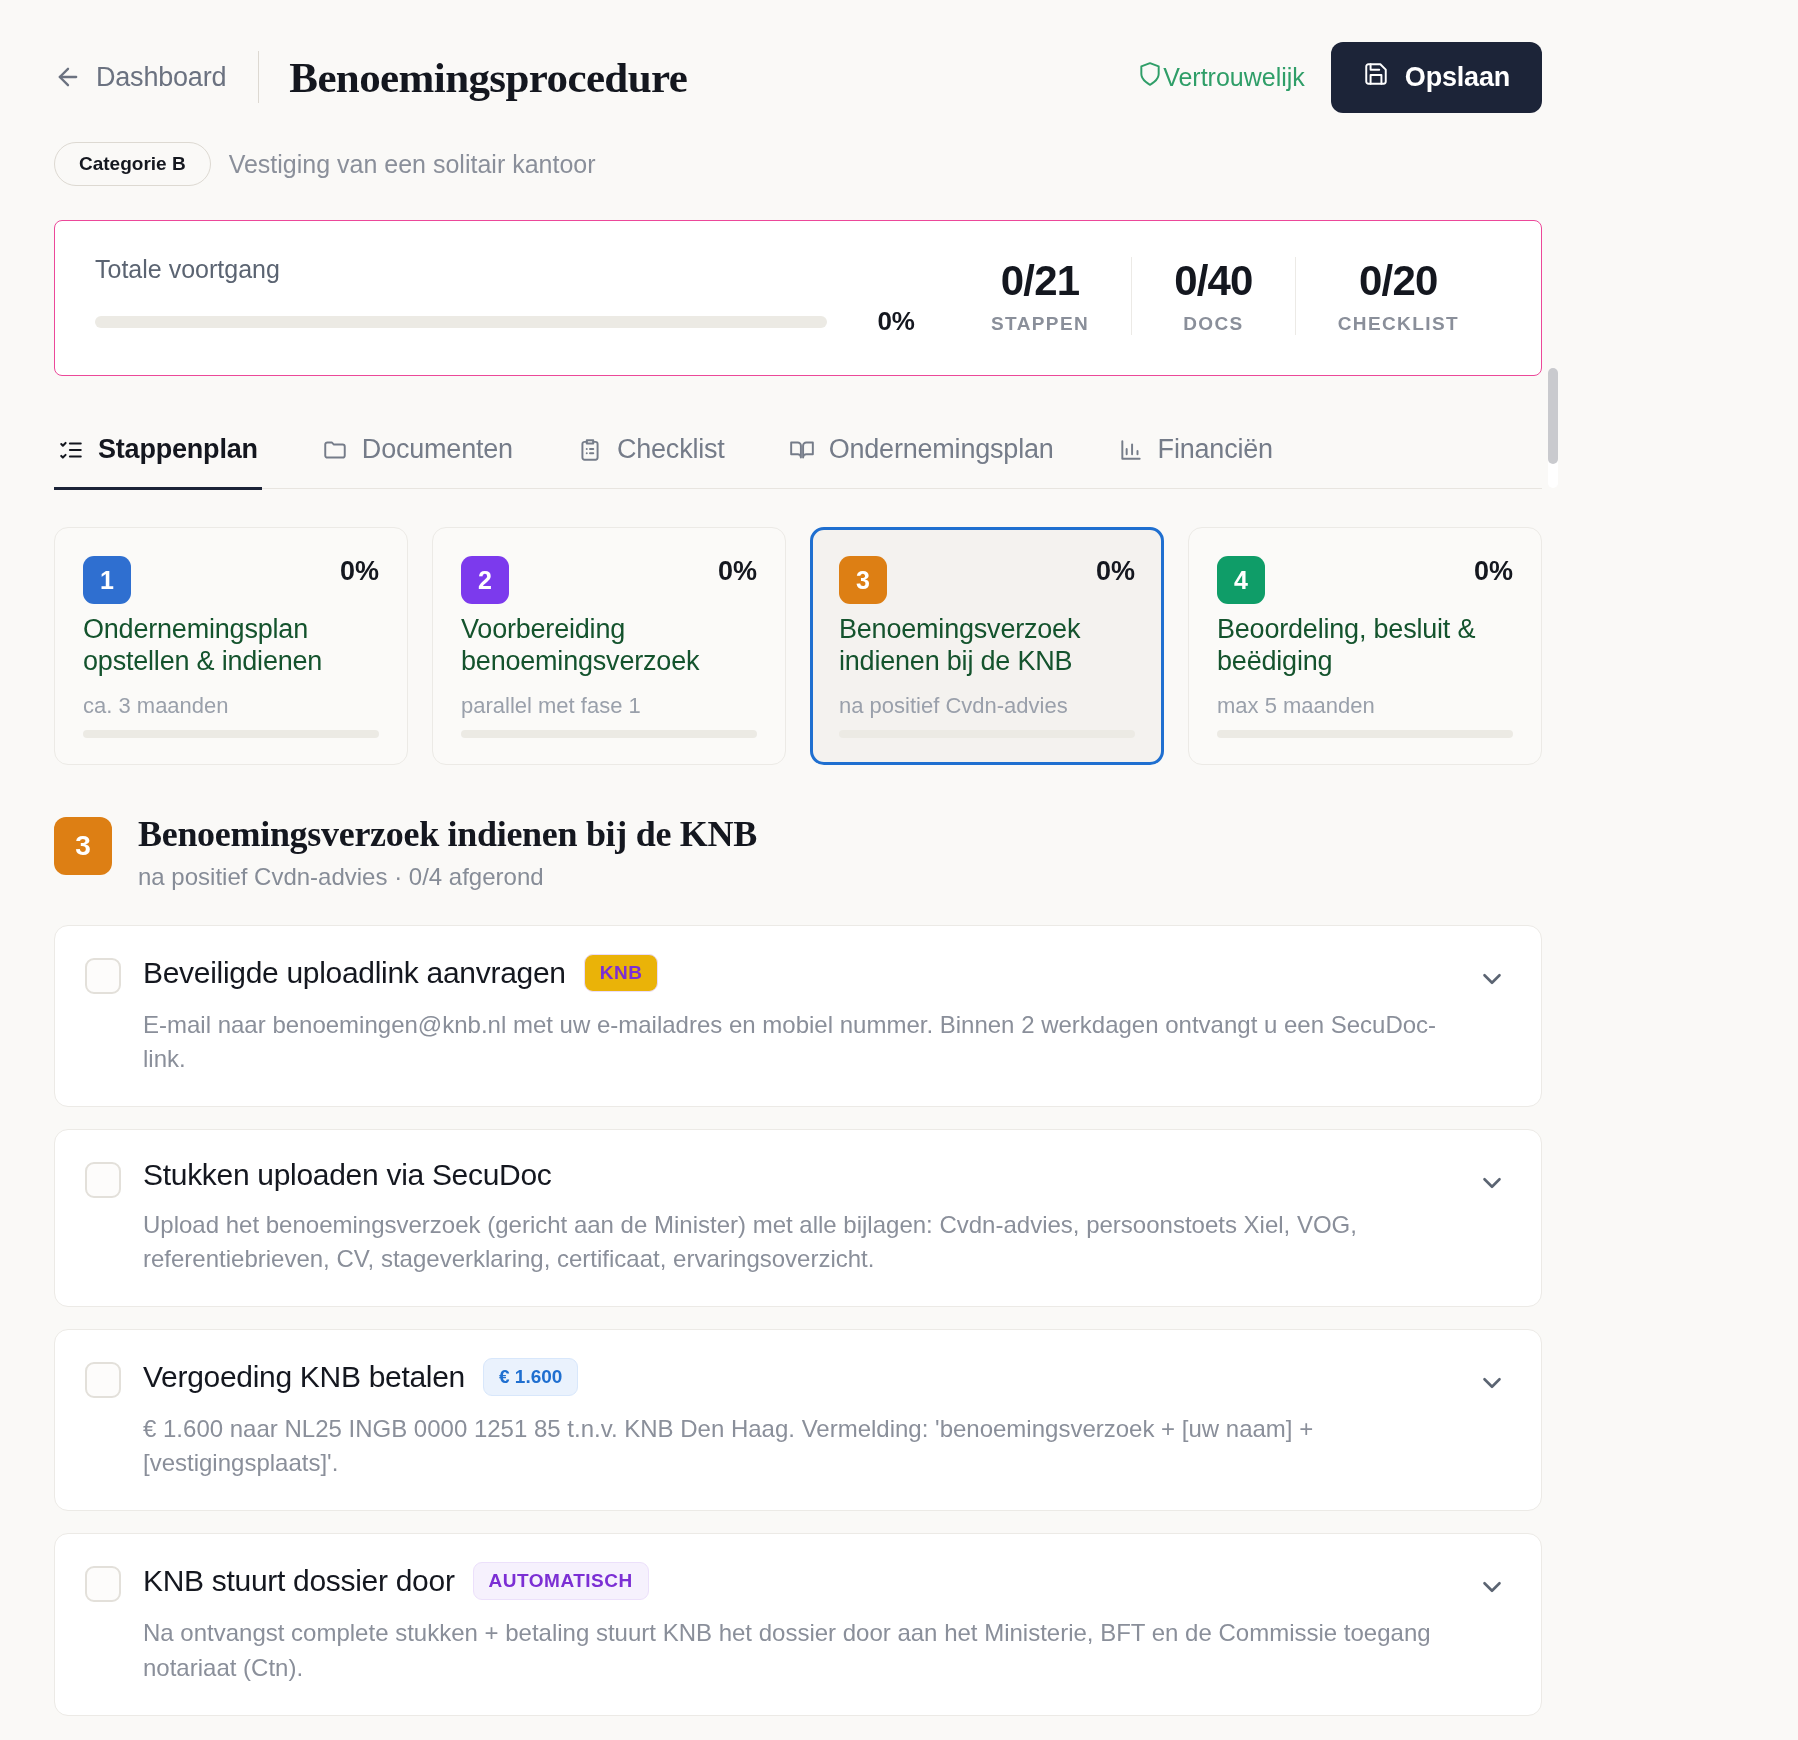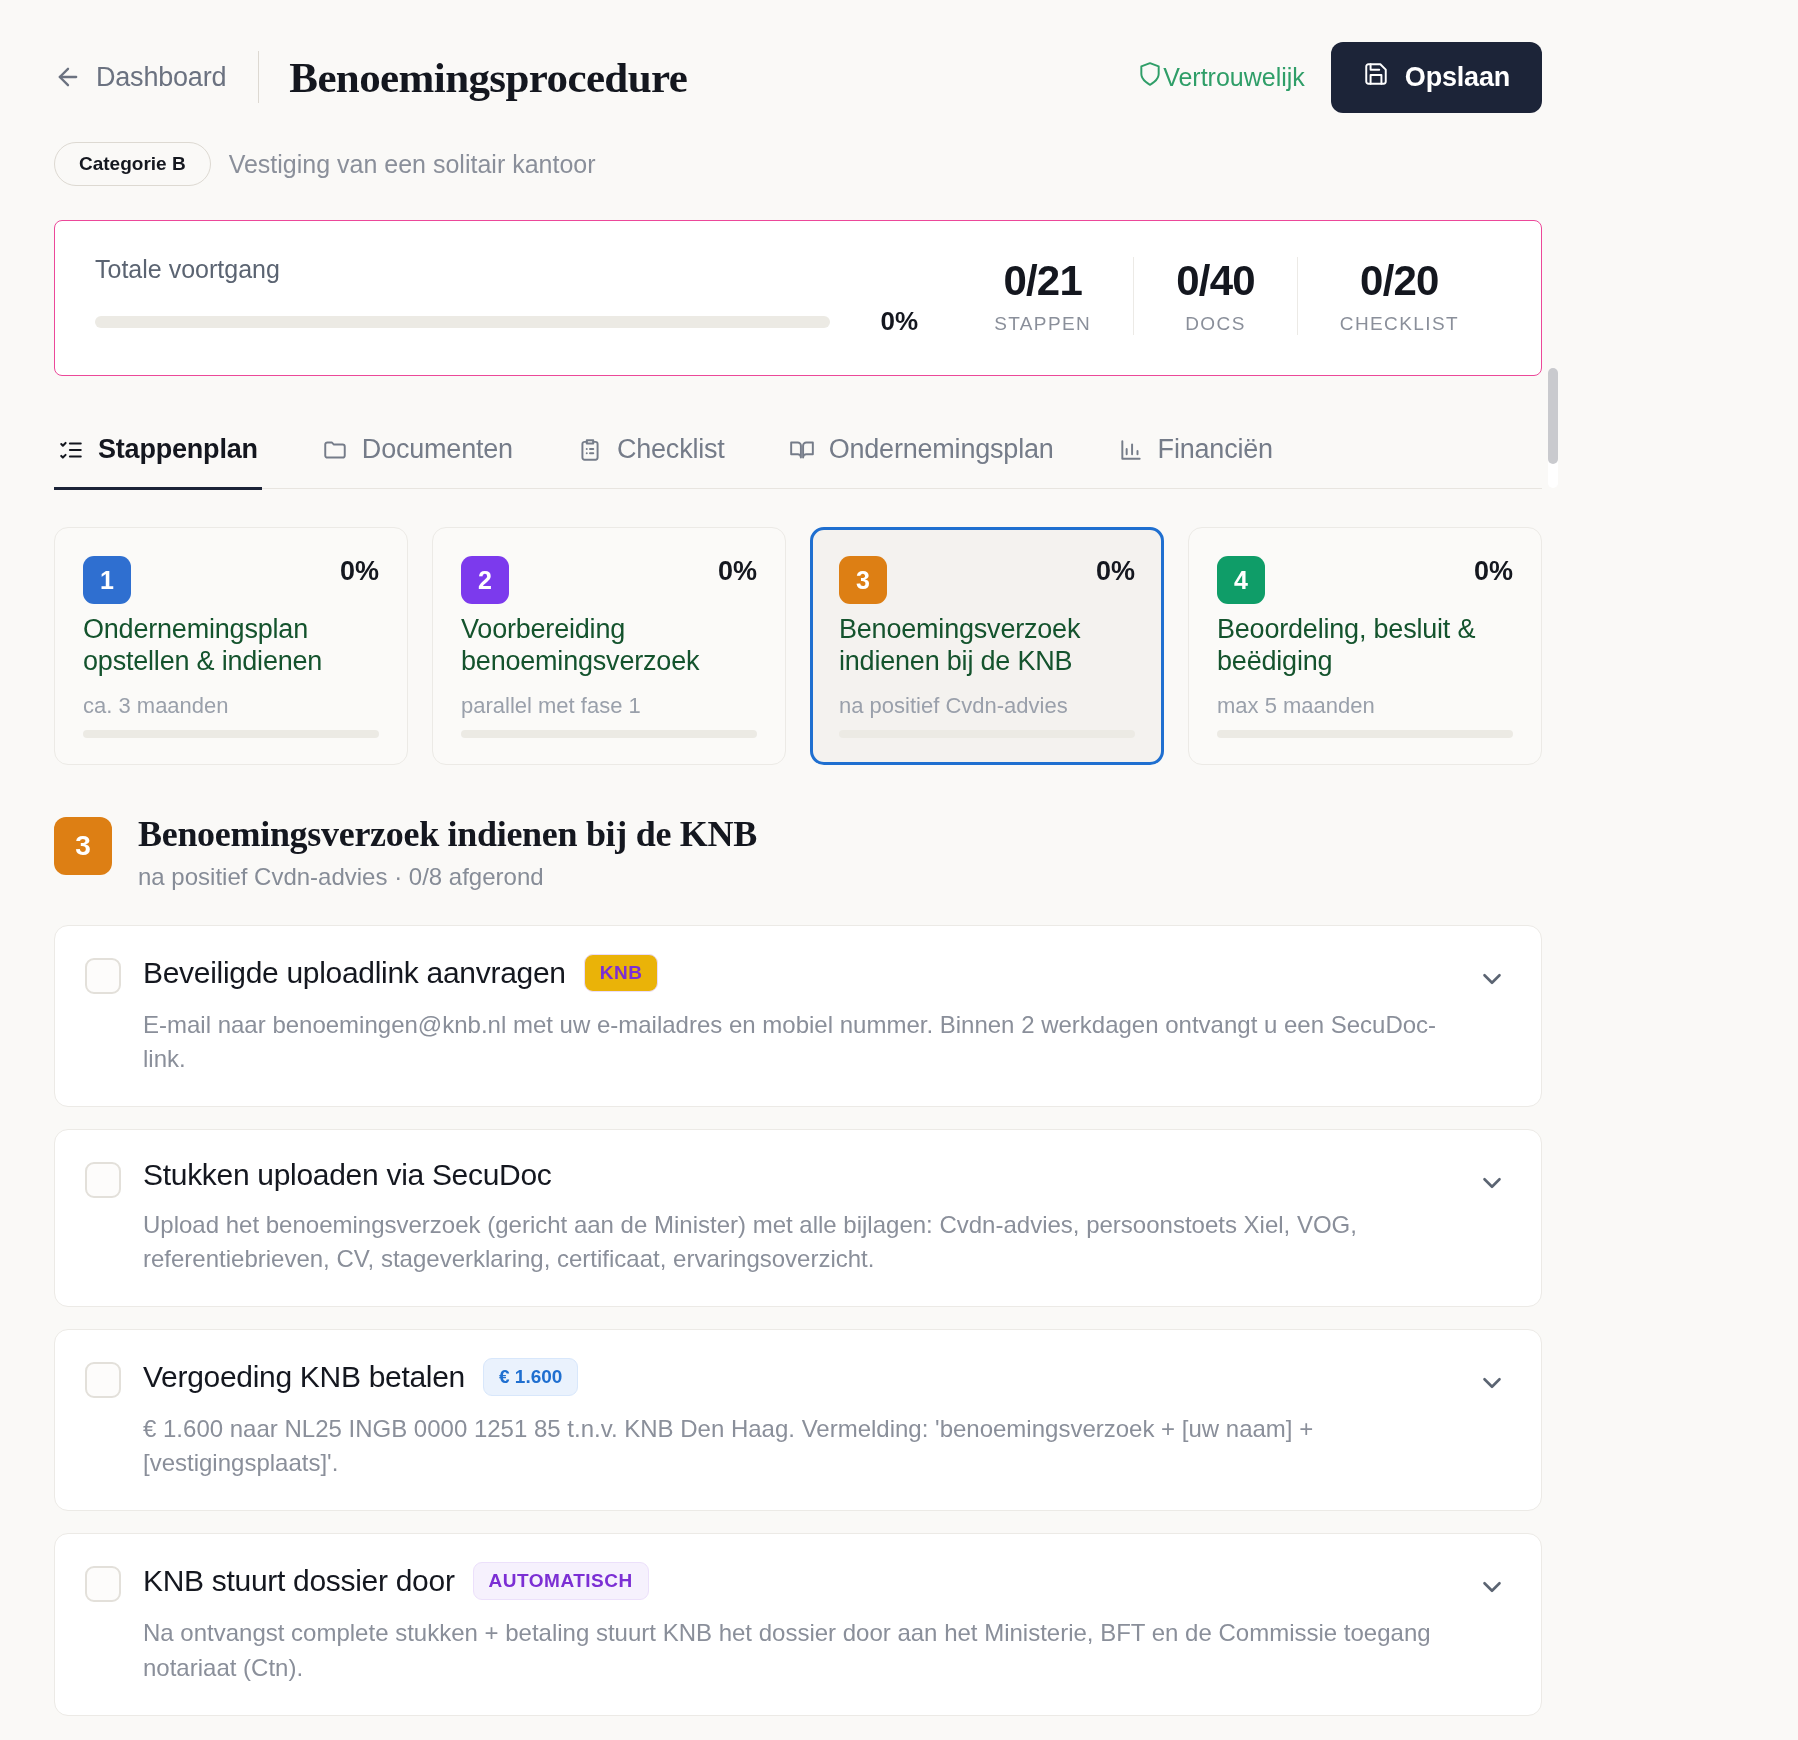--- a/index.html
+++ b/index.html
@@ -74,21 +74,21 @@
   .prog-row { display: flex; align-items: center; gap: 26px; }
   .prog-track {
     flex: 1; height: 12px; background: #eceae4; border-radius: 999px; overflow: hidden;
   }
   .prog-fill { height: 100%; background: #2f6fd0; border-radius: 999px; width: 0%; }
   .prog-pct { font-size: 26px; font-weight: 700; color: #14171f; min-width: 62px; text-align: right; }
   .stats { display: flex; align-items: stretch; }
   .stat { padding: 0 42px; text-align: center; }
   .stat + .stat { border-left: 1px solid #eceae6; }
   .stat-val { font-size: 42px; font-weight: 700; letter-spacing: -0.8px; color: #14171f; }
-  .stat-lbl { font-size: 19px; color: #8a8f9a; letter-spacing: 1.4px; margin-top: 8px; }
+  .stat-lbl { font-size: 19px; color: #8a8f9a; letter-spacing: 1.4px; margin-top: 8px; font-weight: bold; }
 
   
   .tabs-wrap { margin: 44px 54px 0 54px; position: relative; }
   .tabs {
     display: flex; align-items: flex-end; gap: 0;
     border-bottom: 1px solid #e8e5e0;
   }
   .tab {
     display: flex; align-items: center; gap: 14px;
     padding: 14px 4px 22px 4px;
@@ -345,21 +345,21 @@
       <div class="phase-meta">max 5 maanden</div>
       <div class="phase-bar"></div>
     </div>
 
   </div>
 
   <div class="sect">
     <div class="sect-badge">3</div>
     <div>
       <div class="sect-title">Benoemingsverzoek indienen bij de KNB</div>
-      <div class="sect-meta">na positief Cvdn-advies · 0/8 afgerond</div>
+      <div class="sect-meta">na positief Cvdn-advies · 0/4 afgerond</div>
     </div>
   </div>
 
   <div class="tasks">
 
     <div class="task">
       <div class="checkbox"></div>
       <div class="task-body">
         <div class="task-head">
           <span class="task-title">Beveiligde uploadlink aanvragen</span>

